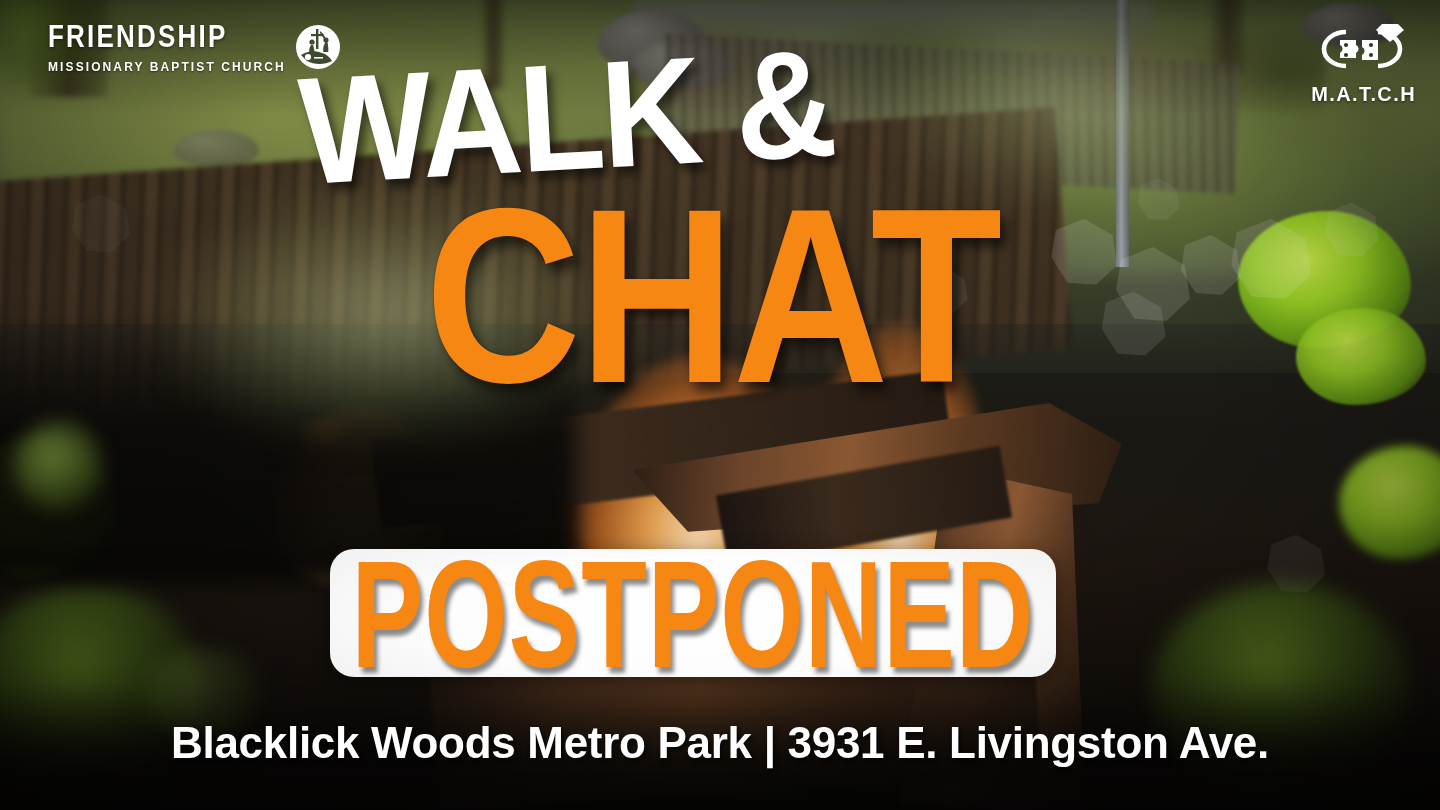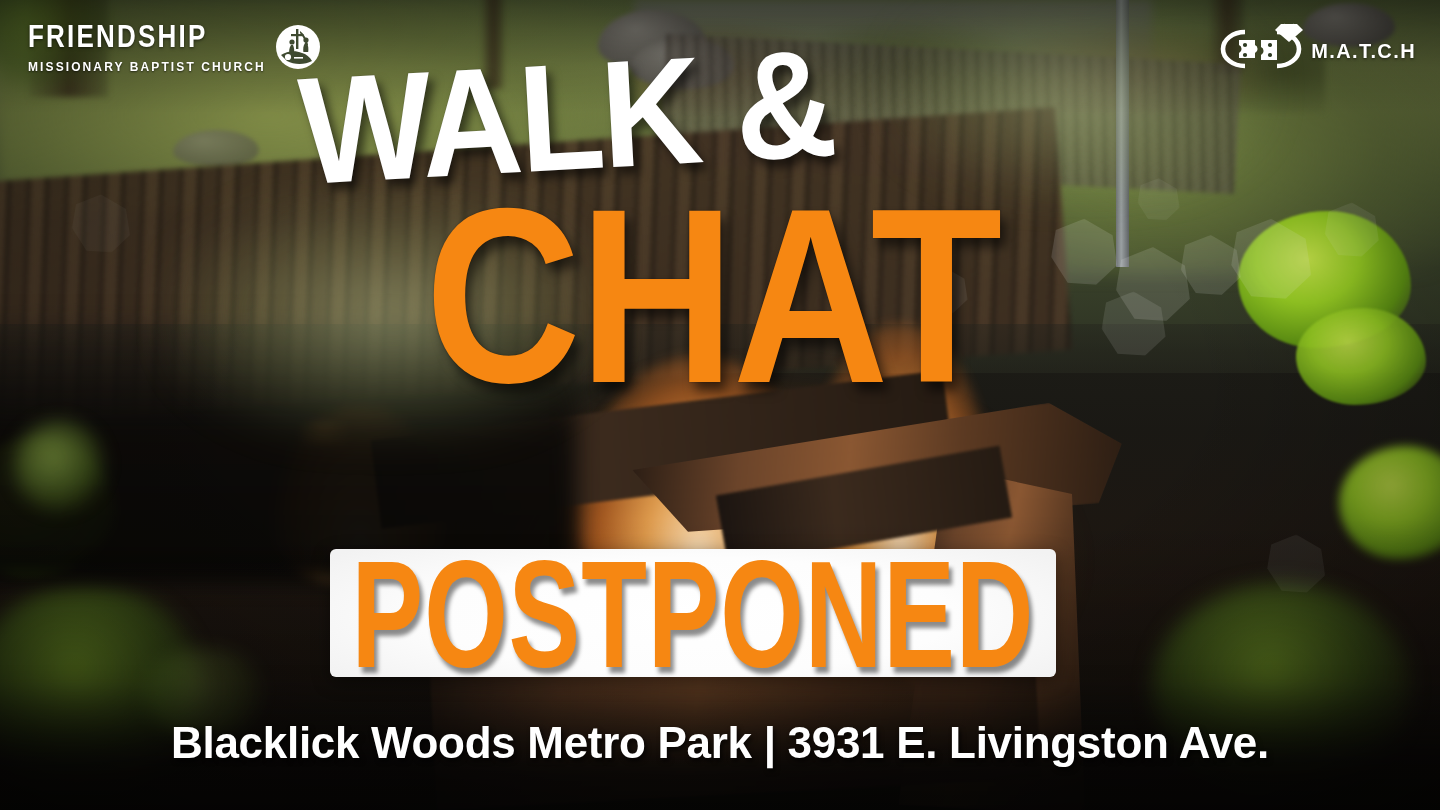--- a/index.html
+++ b/index.html
@@ -183,37 +183,37 @@
     position: absolute; inset: 0;
     background:
       radial-gradient(ellipse 78% 72% at 50% 46%, rgba(0,0,0,0) 42%, rgba(0,0,0,.46) 100%),
       linear-gradient(180deg, rgba(0,0,0,.30) 0%, rgba(0,0,0,0) 14%,
                       rgba(0,0,0,0) 64%, rgba(0,0,0,.42) 100%);
     pointer-events: none;
   }
 
   
   .logo-friendship {
-    position: absolute; left: 28px; top: 24px;
+    position: absolute; left: 48px; top: 24px;
     display: flex; align-items: center; gap: 9px;
   }
   .fs-text { display: flex; flex-direction: column; align-items: flex-start; }
   .fs-main {
     color: #fff; font-size: 26px; font-weight: 700; letter-spacing: 2.2px;
     line-height: 1; transform: scaleY(1.18); transform-origin: left bottom;
     text-shadow: 0 1px 3px rgba(0,0,0,.6);
   }
   .fs-sub {
     color: #fff; font-size: 12px; font-weight: 700; letter-spacing: 2.1px;
     margin-top: 9px; line-height: 1;
     text-shadow: 0 1px 2px rgba(0,0,0,.6);
   }
   .logo-match {
     position: absolute; right: 24px; top: 20px;
-    display: flex; flex-direction: row; align-items: center;
+    display: flex; flex-direction: column; align-items: center;
   }
   .match-text {
     color: #fff; font-size: 20px; font-weight: 700; letter-spacing: 1.4px;
     margin-top: 1px; text-shadow: 0 1px 3px rgba(0,0,0,.6);
   }
 
   
   .title-walk {
     position: absolute; left: 296px; top: 62px;
     font-size: 136px; font-weight: 700; color: #ffffff;
@@ -230,21 +230,21 @@
     transform-origin: left top;
     text-shadow: 6px 8px 10px rgba(0,0,0,.55), 0 0 2px rgba(0,0,0,.35);
   }
 
   
   .banner {
     position: absolute; left: 330px; top: 549px;
     width: 726px; height: 128px;
     background:
       radial-gradient(ellipse 62% 78% at 50% 52%, #ffffff 0%, #fdfdfd 58%, #f2f2f2 100%);
-    border-radius: 6px;
+    border-radius: 24px;
     box-shadow: 0 5px 18px rgba(0,0,0,.45);
     display: flex; align-items: center; justify-content: center;
   }
   .banner-text {
     font-size: 125px; font-weight: 700; color: #F68712;
     letter-spacing: 1px; line-height: 1; white-space: nowrap;
     transform: scaleY(1.22) scaleX(.86);
     text-shadow: 4px 5px 4px rgba(0,0,0,.45);
   }
 

